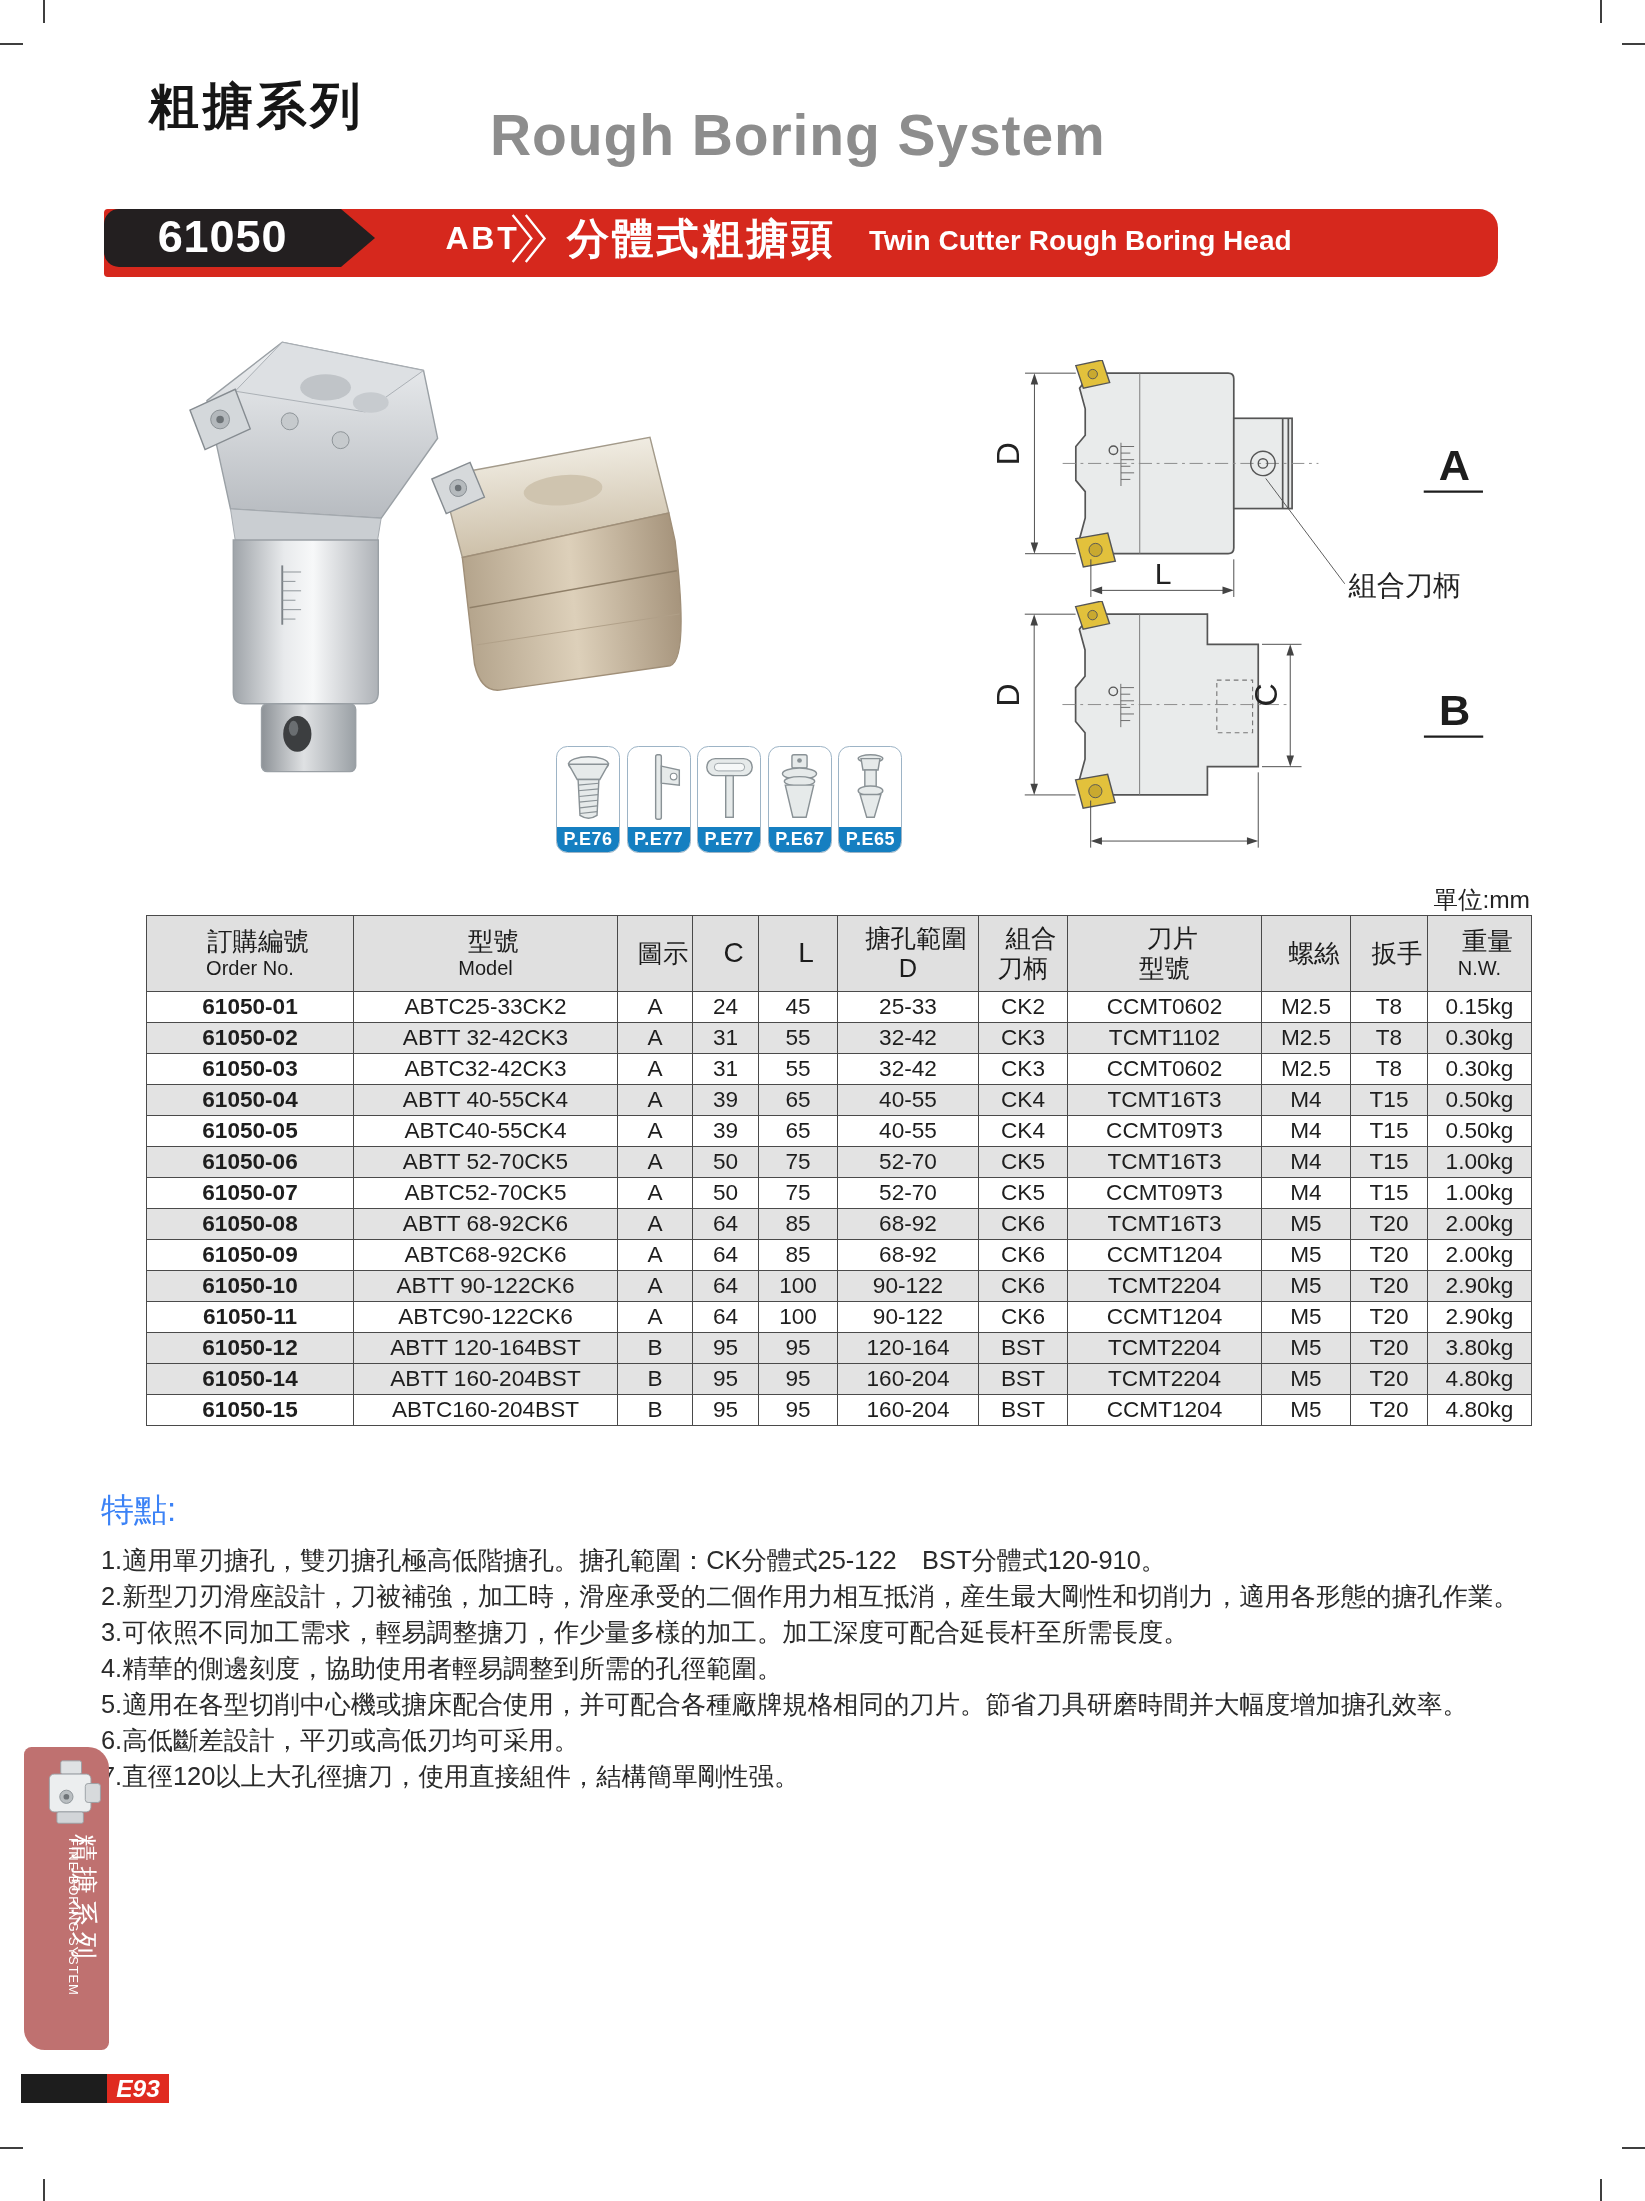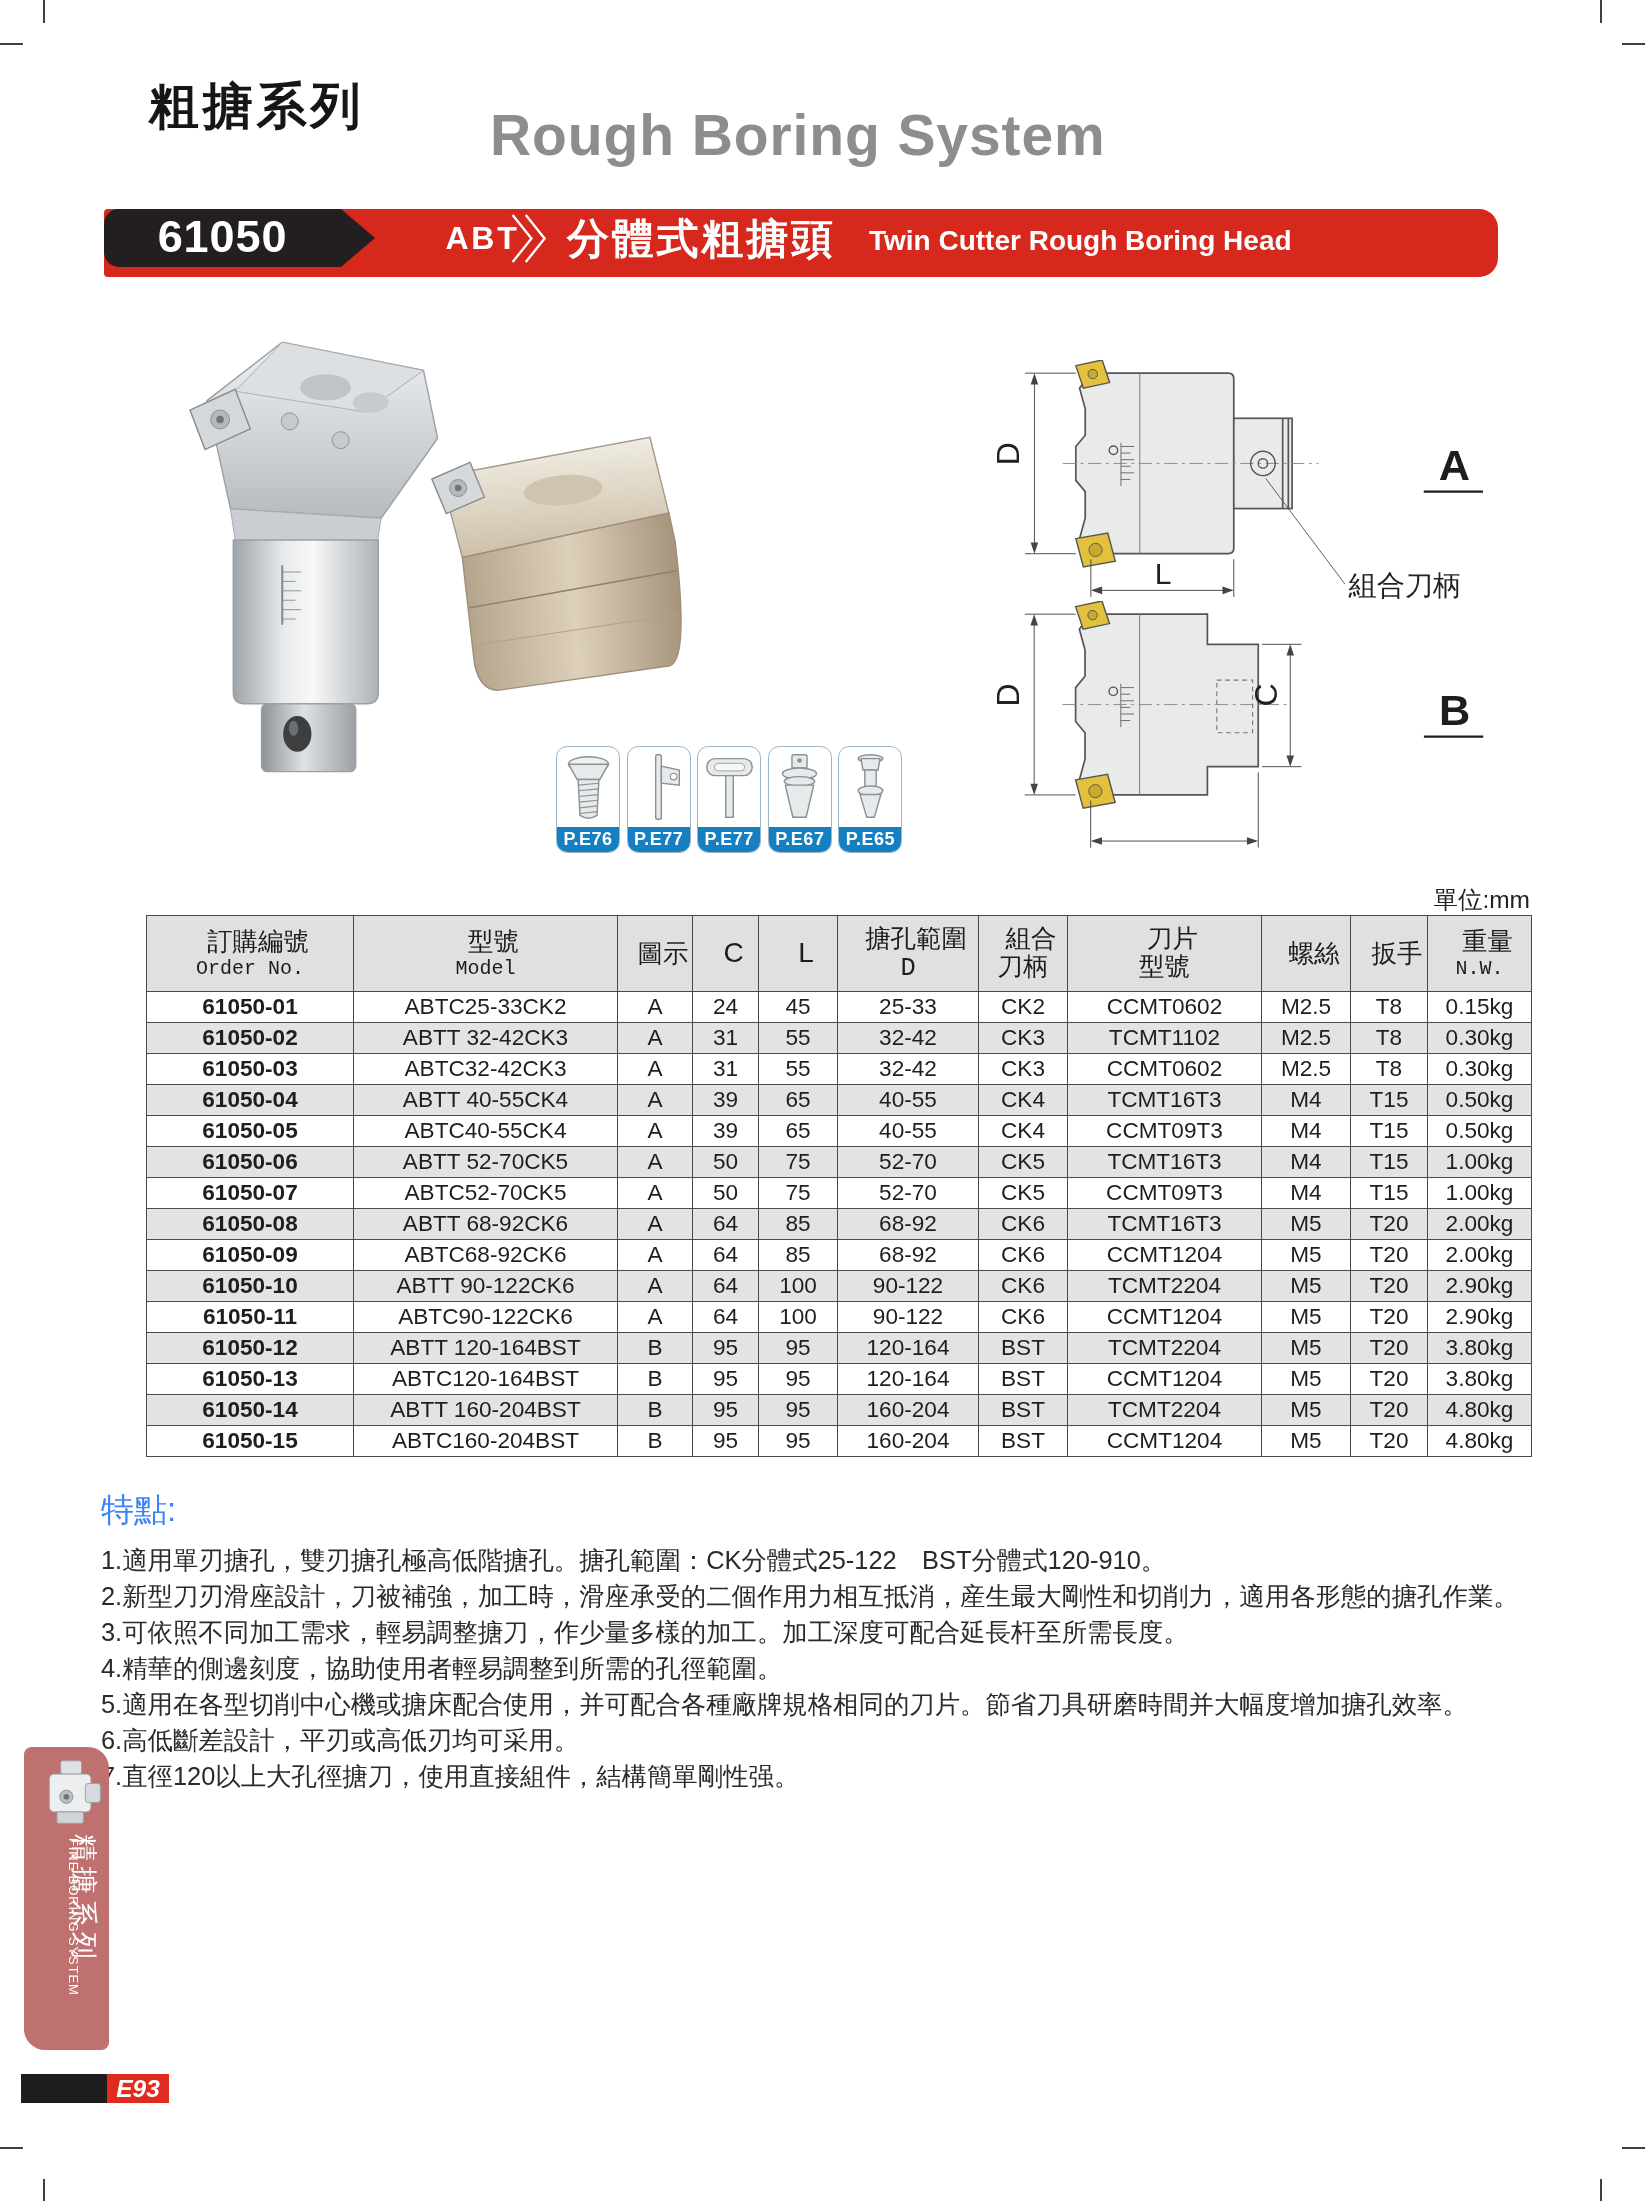--- a/index.html
+++ b/index.html
@@ -34,21 +34,21 @@
 
   
   .units{position:absolute;left:1304px;top:883px;width:226px;text-align:right;font-size:24.5px;color:#222;}
 
   
   .spec-table{position:absolute;left:146px;top:915px;border-collapse:collapse;table-layout:fixed;width:1384px;}
   .spec-table th,.spec-table td{border:0.9px solid #4a4a4a;text-align:center;padding:0;overflow:hidden;white-space:nowrap;}
   .spec-table{border:1.9px solid #2b2b2b;}
   .spec-table thead th{background:#e0e0e0;height:75px;vertical-align:middle;}
   .hl1{font-size:25.4px;font-weight:normal;color:#1c1c1c;line-height:1.15;padding-left:16px;}
-  .hl2{font-size:20px;font-weight:normal;color:#1c1c1c;line-height:1.15;font-family:Liberation Mono, monospace;}
+  .hl2{font-size:20px;font-weight:normal;color:#1c1c1c;line-height:1.15;}
   .hl2:empty{display:none;}
   .spec-table th:nth-child(4) .hl1,.spec-table th:nth-child(5) .hl1{font-size:28px;}
   .spec-table th:nth-child(6) .hl2,.spec-table th:nth-child(7) .hl2,.spec-table th:nth-child(8) .hl2{font-size:25.4px;}
   .spec-table td{height:30px;font-size:22.6px;color:#1e1e1e;}
   .spec-table td.order-col{font-weight:bold;}
   .spec-table tbody tr.alt td{background:#e3e3e3;}
 
   
   .features{position:absolute;left:101px;top:1488px;width:1469px;}
   .features .fh{font-size:33px;color:#3b82f6;margin-bottom:9.4px;}
@@ -537,33 +537,20 @@
           <td>B</td>
           <td>95</td>
           <td>95</td>
           <td>120-164</td>
           <td>BST</td>
           <td>TCMT2204</td>
           <td>M5</td>
           <td>T20</td>
           <td>3.80kg</td>
         </tr>
-        <tr>
-          <td class="order-col">61050-13</td>
-          <td>ABTC120-164BST</td>
-          <td>B</td>
-          <td>95</td>
-          <td>95</td>
-          <td>120-164</td>
-          <td>BST</td>
-          <td>CCMT1204</td>
-          <td>M5</td>
-          <td>T20</td>
-          <td>3.80kg</td>
-        </tr>
         <tr class="alt">
           <td class="order-col">61050-14</td>
           <td>ABTT 160-204BST</td>
           <td>B</td>
           <td>95</td>
           <td>95</td>
           <td>160-204</td>
           <td>BST</td>
           <td>TCMT2204</td>
           <td>M5</td>

